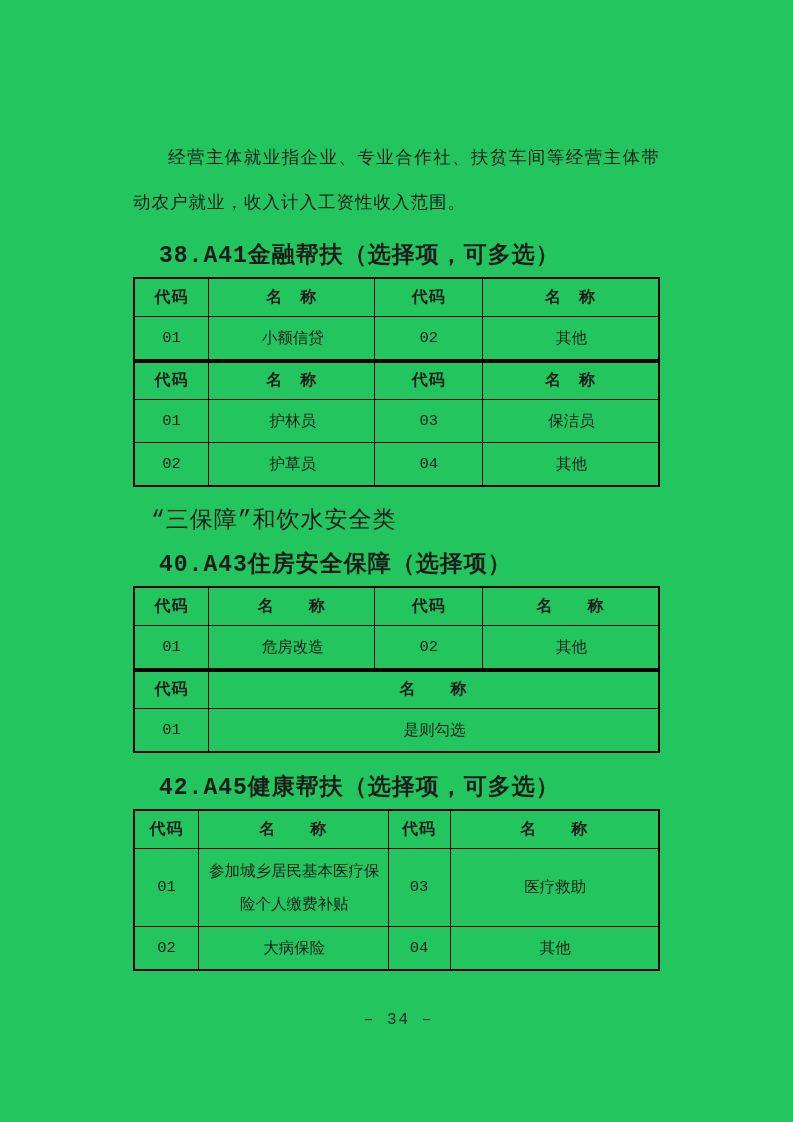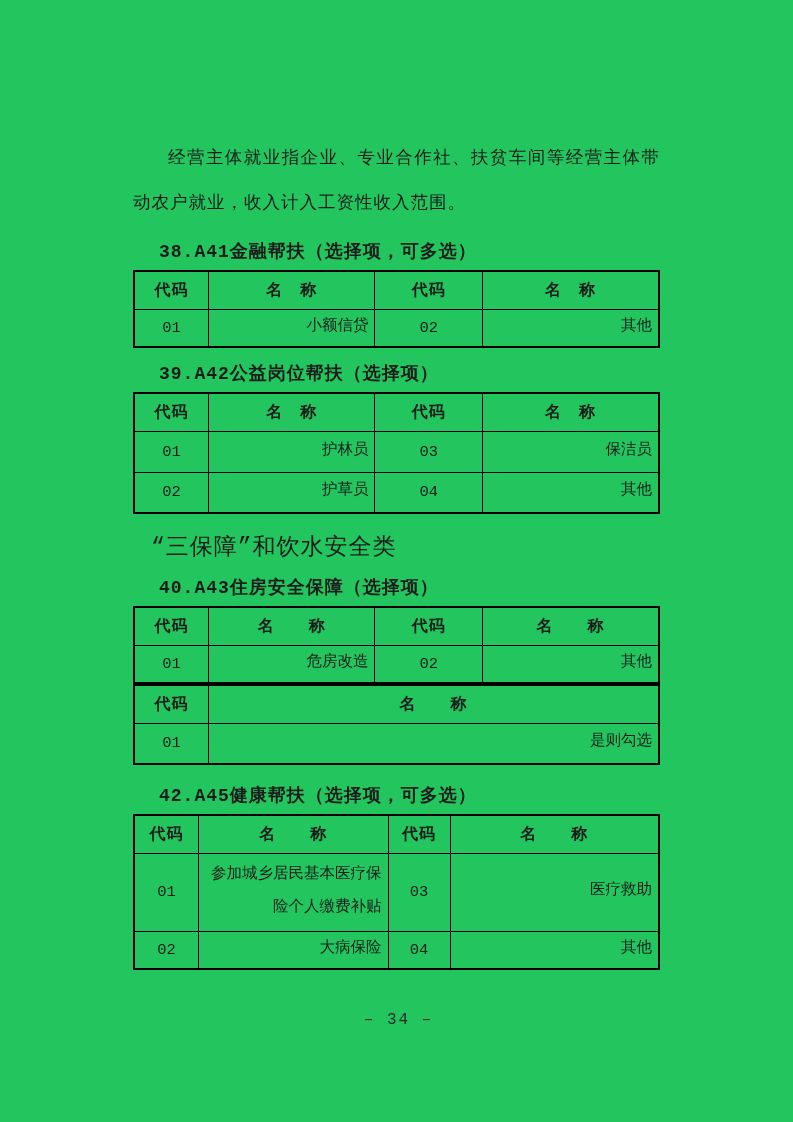--- a/index.html
+++ b/index.html
@@ -16,21 +16,21 @@
     overflow: hidden;
   }
   .body-par {
     font-size: 17.5px;
     line-height: 45px;
     letter-spacing: 1px;
     text-indent: 2em;
     text-align: justify;
   }
   .sec-title {
-    font-size: 18px;
+    font-size: 23px;
     font-weight: bold;
     letter-spacing: 1px;
     padding-left: 26px;
     margin-top: 13px;
     margin-bottom: 7px;
     white-space: nowrap;
   }
   .divider-line {
     font-size: 23px;
     letter-spacing: 1px;
@@ -62,21 +62,21 @@
   tr.hdr td {
     font-weight: bold;
     text-align: center;
     font-size: 16px;
     letter-spacing: 1px;
   }
   tr.h37 { height: 38px; }
   tr.h40 { height: 41px; }
   tr.h77 { height: 78px; }
   td.code-cell { text-align: center; font-size: 15px; }
-  td.name-cell { text-align: right; padding: 0 6px 3px 8px; line-height: 33px; }
+  td.name-cell { text-align: center; padding: 6px 6px 3px 8px; line-height: 33px; }
   .footer {
     position: absolute;
     left: 4px;
     right: 0;
     bottom: 93px;
     text-align: center;
     font-size: 16px;
     letter-spacing: 2px;
     color: #2a2a2a;
   }
@@ -108,21 +108,20 @@
         <td class="code-cell">01</td>
         <td class="name-cell">小额信贷</td>
         <td class="code-cell">02</td>
         <td class="name-cell">其他</td>
       </tr>
     </tbody>
       </table>
   </div>
 
   <div>
-    <div class="sec-title">39.A42公益岗位帮扶（选择项）</div>
     <table class="code-table tbl-a">
       <colgroup>
           <col class="c1">
           <col class="c2">
           <col class="c3">
           <col class="c4">
         </colgroup>
       <tbody>
           <tr class="hdr h37">
         <td>代码</td>

